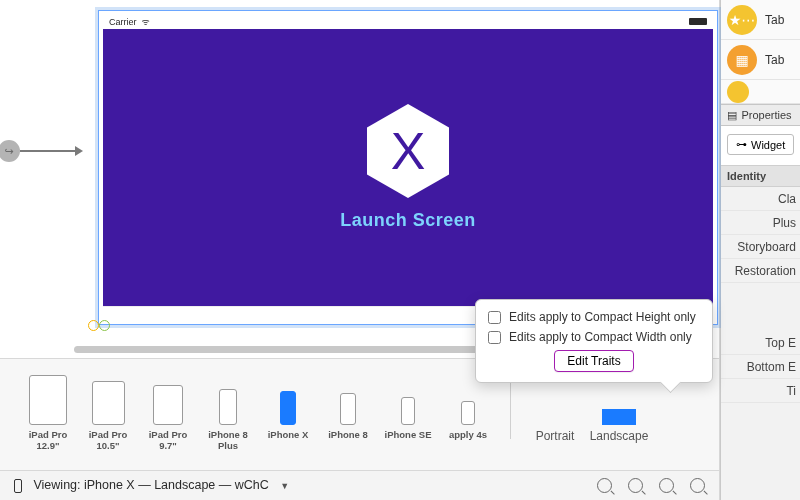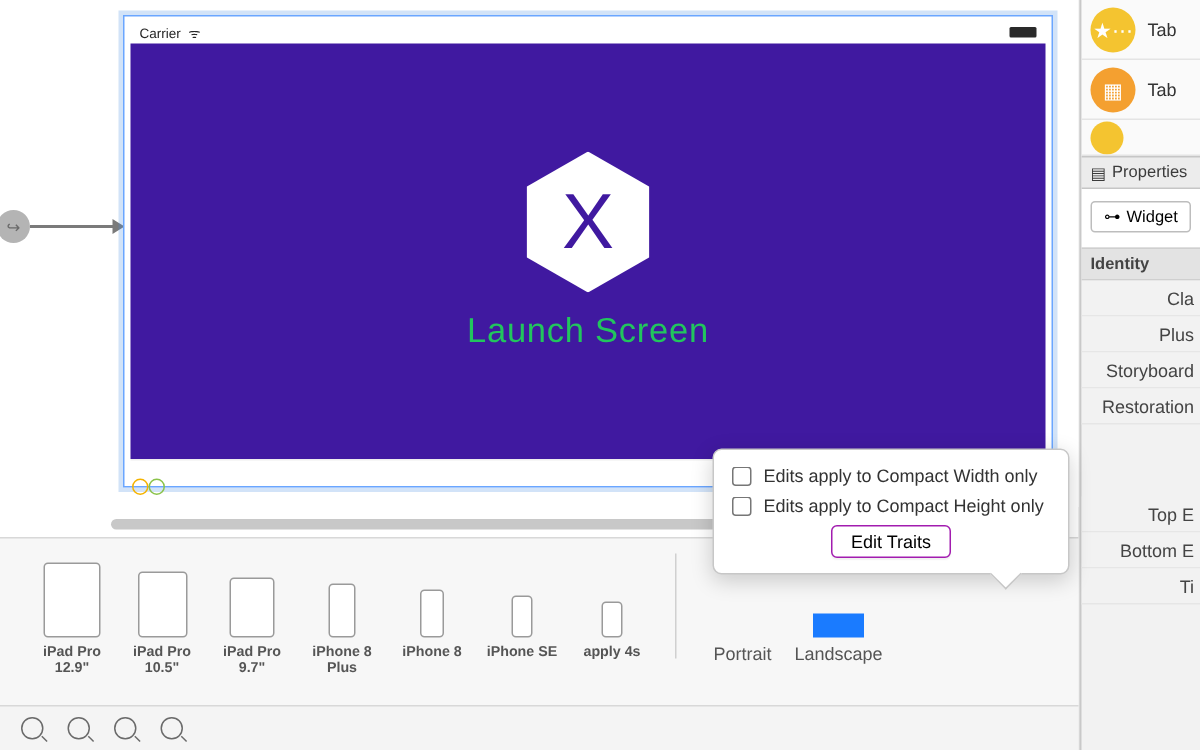--- a/index.html
+++ b/index.html
@@ -10,27 +10,27 @@
 .left{width:720px;height:500px;display:flex;flex-direction:column;border-right:1px solid #d7d7d7;position:relative;}
 .right{flex:1;min-width:80px;background:#f2f2f2;border-left:1px solid #c9c9c9;height:500px;overflow:hidden;}
 
 
 .canvas-area{flex:1;background:#fff;position:relative;}
 .arrow-orb{position:absolute;left:-2px;top:140px;width:22px;height:22px;border-radius:50%;background:#b4b4b4;display:flex;align-items:center;justify-content:center;}
 .arrow-orb span{color:#6a6a6a;font-size:11px;}
 .arrow-line{position:absolute;left:20px;top:150px;width:60px;height:2px;background:#7a7a7a;}
 .arrow-tip{position:absolute;left:75px;top:146px;width:0;height:0;border-top:5px solid transparent;border-bottom:5px solid transparent;border-left:8px solid #7a7a7a;}
 
-.phone-frame{position:absolute;left:82px;top:10px;width:620px;height:315px;background:#fff;border:1px solid #6aa6ff;box-shadow:0 0 0 3px rgba(74,144,226,0.25);}
+.phone-frame{position:absolute;left:98px;top:10px;width:620px;height:315px;background:#fff;border:1px solid #6aa6ff;box-shadow:0 0 0 3px rgba(74,144,226,0.25);}
 .phone-inner{position:absolute;left:4px;top:18px;right:4px;bottom:18px;background:#4019a0;overflow:hidden;display:flex;flex-direction:column;align-items:center;justify-content:center;}
 .status-bar{position:absolute;top:4px;left:4px;right:4px;height:12px;display:flex;justify-content:space-between;align-items:center;padding:0 6px;font-size:9px;color:#262626;}
 .status-bar .batt{width:18px;height:7px;background:#2a2a2a;border-radius:1px;}
 .hexagon{width:82px;height:94px;background:#fff;clip-path:polygon(50% 0,100% 25%,100% 75%,50% 100%,0 75%,0 25%);display:flex;align-items:center;justify-content:center;margin-bottom:12px;}
 .hex-x{font-size:52px;font-weight:400;color:#4019a0;font-family:"Helvetica Neue",sans-serif;}
-.launch-title{color:#22c55e;font-size:23px;font-weight:400;letter-spacing:0.5px;}
+.launch-title{color:#7dd3fc;font-size:18px;font-weight:700;letter-spacing:0.5px;}
 .phone-bottom-strip{position:absolute;left:4px;right:4px;bottom:4px;height:14px;background:#fff;border-top:1px solid #eee;}
 .doc-icons{position:absolute;left:88px;top:318px;font-size:11px;}
 .doc-icons span{display:inline-block;width:11px;height:11px;border-radius:50%;margin-right:0;vertical-align:middle;}
 .doc-ic1{border:1px solid #f5b300;color:#f5b300;font-size:8px;line-height:9px;text-align:center;}
 .doc-ic2{border:1px solid #8bc34a;color:#8bc34a;font-size:8px;line-height:9px;text-align:center;}
 
 
 .hscroll{height:16px;background:transparent;position:relative;margin:4px 14px 0;}
 .hscroll-thumb{position:absolute;left:60px;right:150px;top:4px;height:7px;background:#c8c8c8;border-radius:4px;}
 
@@ -125,20 +125,26 @@
           <div>iPad Pro</div>
           <div>9.7"</div>
         </div>
         <div class="device">
           <div class="glyph">
             <div class="outline" style="width:18px;height:36px"></div>
           </div>
           <div>iPhone 8</div>
           <div>Plus</div>
         </div>
+        <div class="device sel">
+          <div class="glyph">
+            <div class="outline" style="width:16px;height:34px"></div>
+          </div>
+          <div>iPhone X</div>
+        </div>
         <div class="device">
           <div class="glyph">
             <div class="outline" style="width:16px;height:32px"></div>
           </div>
           <div>iPhone 8</div>
         </div>
         <div class="device">
           <div class="glyph">
             <div class="outline" style="width:14px;height:28px"></div>
           </div>
@@ -157,33 +163,38 @@
           </div>
           <div>Portrait</div>
         </div>
         <div class="orient sel">
           <div class="glyph">
             <div class="outline" style="width:34px;height:16px;background:#1a7bff;border-color:#1a7bff"></div>
           </div>
           <div>Landscape</div>
         </div>
         <div class="popover">
+        <label class="row">
+          <input type="checkbox" style="">
+          <span>Edits apply to Compact Height only</span>
+        </label>
         <label class="row">
           <input type="checkbox" style="">
           <span>Edits apply to Compact Width only</span>
         </label>
-        <label class="row">
-          <input type="checkbox" style="">
-          <span>Edits apply to Compact Height only</span>
-        </label>
         <button class="edit-traits">Edit Traits</button>
       </div>
     </div>
 
     <div class="footer">
+      <div>
+        <span class="dev-glyph"></span>
+        <span>Viewing:  iPhone X — Landscape — wChC</span>
+        <span class="disclosure">▼</span>
+      </div>
       <div class="zoom">
         <span></span>
         <span></span>
         <span></span>
         <span></span>
       </div>
     </div>
   </div>
 
   <div class="right">

